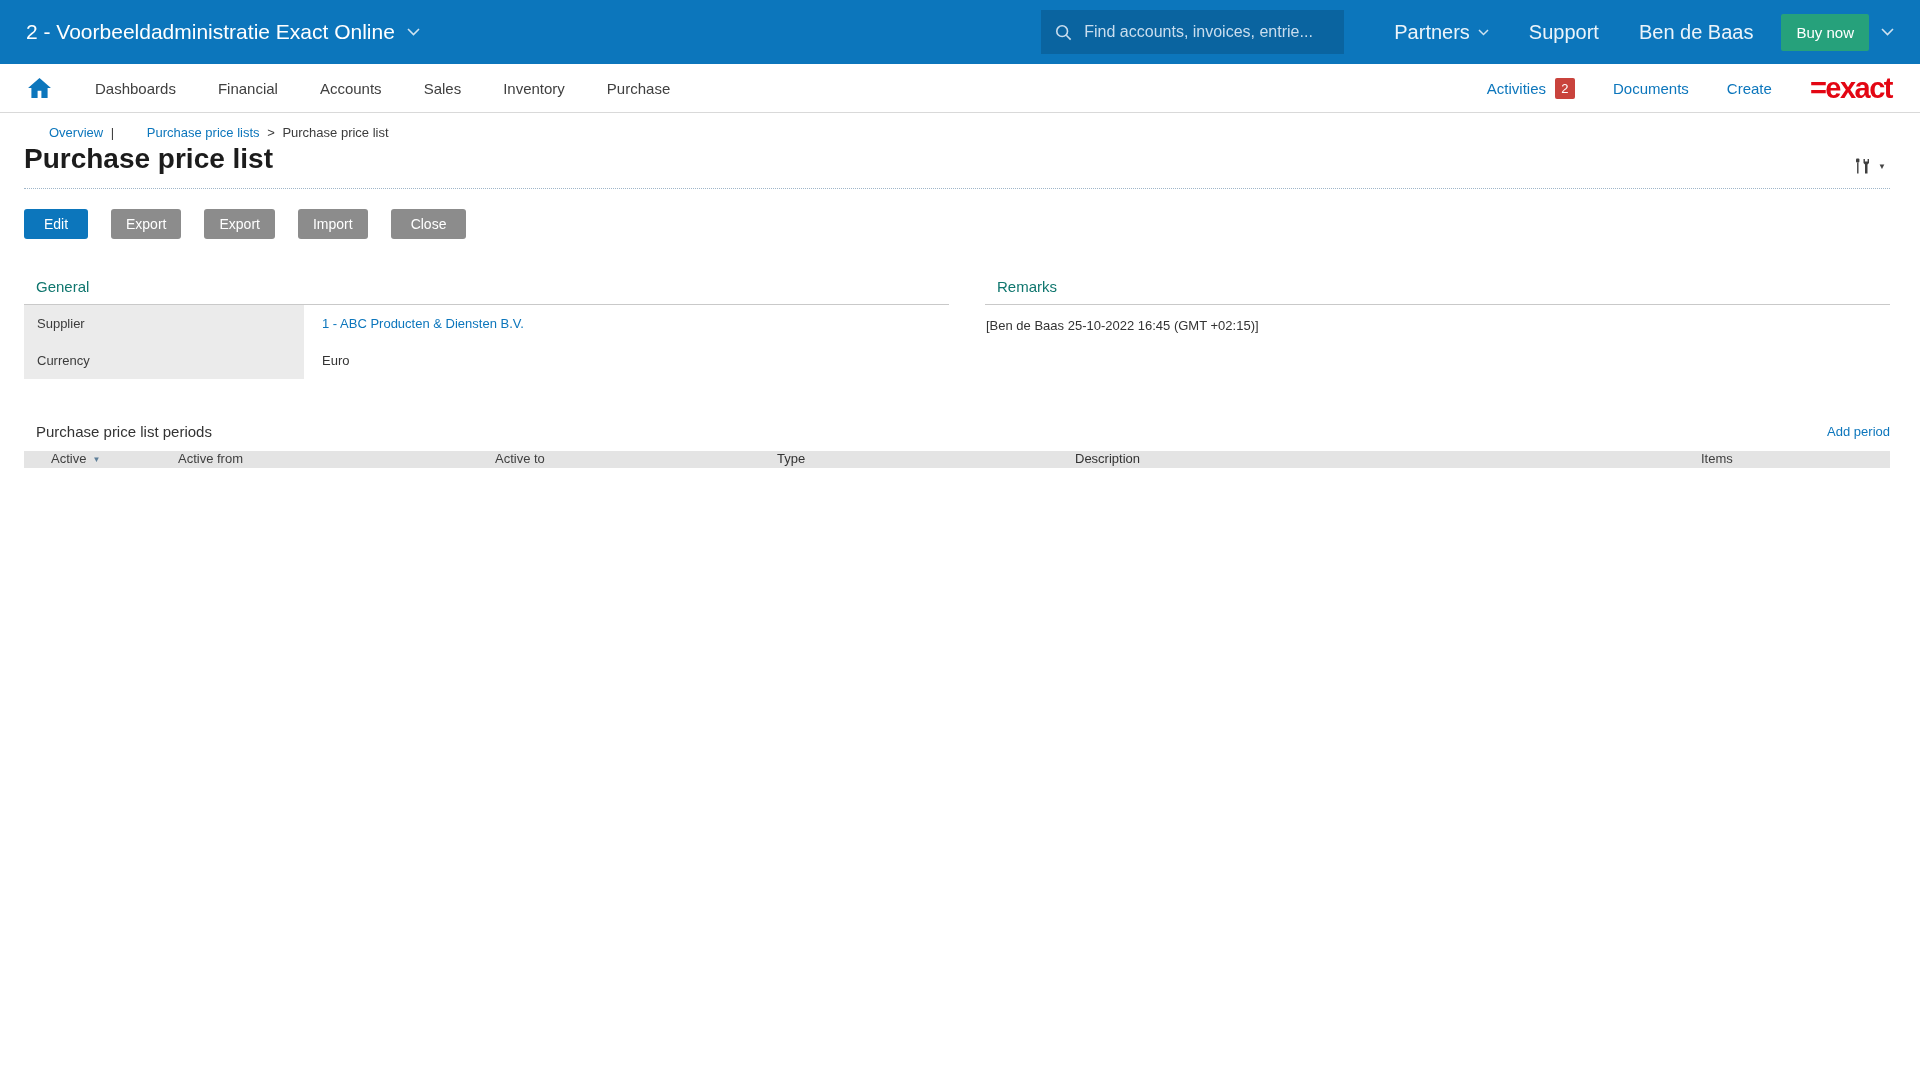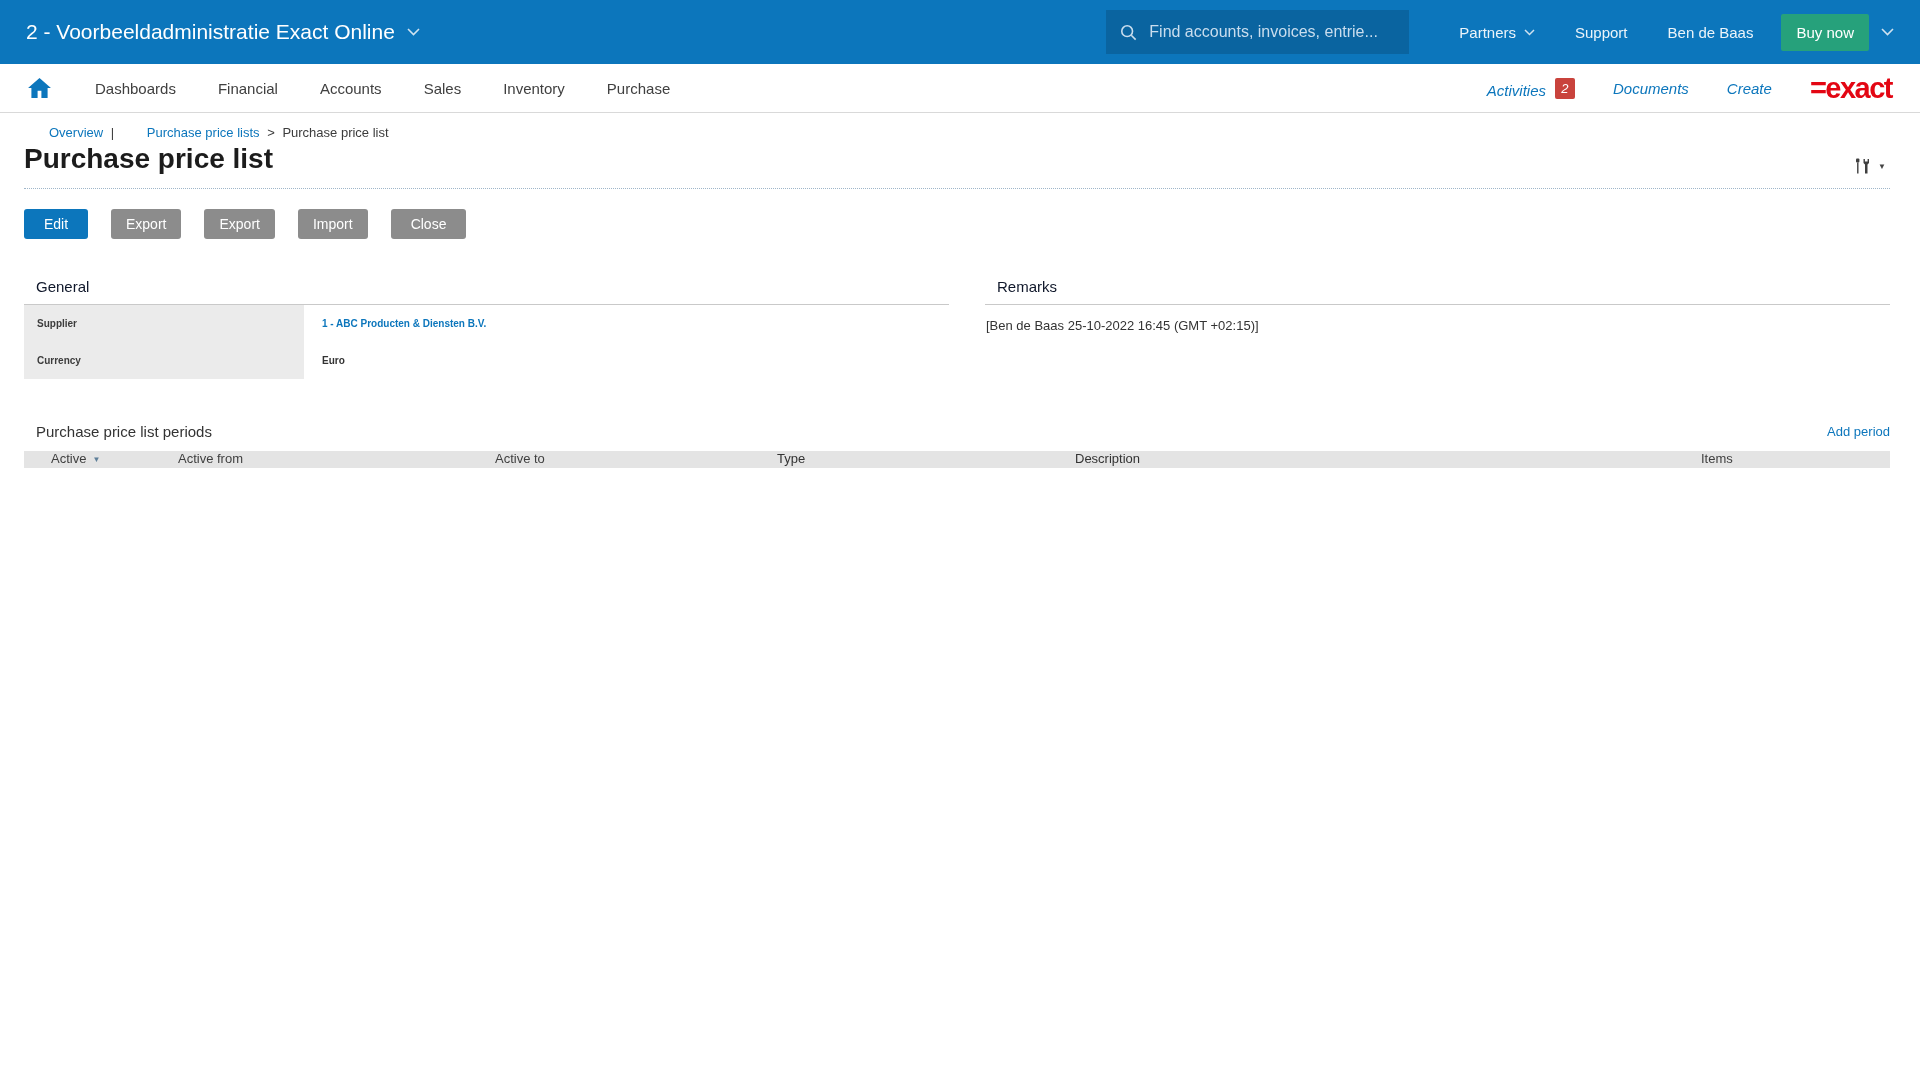--- a/index.html
+++ b/index.html
@@ -20,36 +20,36 @@
   .topbar-spacer { flex: 1; }
   .searchbox {
     width: 303px; height: 44px; background: #0A64A0; display: flex; align-items: center;
     padding: 0 14px; gap: 12px; margin-right: 30px;
   }
   .searchbox input {
     background: transparent; border: none; outline: none; width: 100%;
     color: #E2EEF7; font-size: 16px; font-family: "Liberation Sans", sans-serif;
   }
   .searchbox input::placeholder { color: #C9DDEE; opacity: 1; }
-  .top-link { color: #ECF4FA; font-size: 15px; margin: 0 20px; display: flex; align-items: center; gap: 8px; cursor: pointer; white-space: nowrap; }
+  .top-link { color: #ECF4FA; font-size: 20px; margin: 0 20px; display: flex; align-items: center; gap: 8px; cursor: pointer; white-space: nowrap; }
   .buy-btn {
     background: #26A17B; color: #fff; border: none; border-radius: 2px;
     font-size: 15px; padding: 10px 15px; margin: 0 12px 0 8px; cursor: pointer;
     font-family: "Liberation Sans", sans-serif;
   }
 
   
   .navbar {
     height: 49px; display: flex; align-items: center; padding: 0 28px;
     border-bottom: 1px solid #D9D9D9; background: #fff;
   }
   .home { display: flex; align-items: center; margin-right: 44px; cursor: pointer; }
   .nav-item { color: #404040; font-size: 15px; margin-right: 42px; }
   .nav-right { margin-left: auto; display: flex; align-items: center; gap: 38px; }
-  .nav-right a { color: #0C76BC; font-size: 15px; display: flex; align-items: flex-end; font-style: italic; }
+  .nav-right a { color: #0C76BC; font-size: 15px; display: flex; align-items: center; }
   .badge {
     display: inline-block; min-width: 20px; height: 21px; line-height: 21px; text-align: center;
     background: #C9433C; color: #fff; font-size: 13px; border-radius: 2px; margin-left: 9px; padding: 0 4px;
   }
   .logo { color: #E30613; font-weight: 800; font-size: 29px; letter-spacing: -1.5px; line-height: 1; }
 
   
   .content { padding: 0 30px 0 24px; }
   .breadcrumb { margin-top: 12px; font-size: 13px; color: #3C3C3C; }
   .breadcrumb a { color: #0C76BC; margin-left: 25px; }
@@ -69,23 +69,23 @@
     font-size: 14px; padding: 0 15px; cursor: pointer; font-family: "Liberation Sans", sans-serif;
   }
   .btn-primary { background: #0C76BC; }
   .btn-gray { background: #8C8C8C; }
   .btn-close { padding: 0 20px; }
 
   .sections { display: flex; margin-top: 34px; }
   .section-left { width: 925px; margin-right: 36px; }
   .section-right { flex: 1; }
   .section-heading {
-    font-size: 15px; color: #0f172a; padding: 5px 0 9px 12px; border-bottom: 1px solid #C9C9C9;
-  }
-  .kv-row { display: flex; height: 37px; font-size: 10px; font-weight: bold; }
+    font-size: 15px; color: #0f766e; padding: 5px 0 9px 12px; border-bottom: 1px solid #C9C9C9;
+  }
+  .kv-row { display: flex; height: 37px; font-size: 13px; }
   .kv-label {
     width: 280px; background: #EBEBEB; display: flex; align-items: center;
     padding-left: 13px; color: #3C3C3C;
   }
   .kv-value { display: flex; align-items: center; padding-left: 18px; }
   .remarks-text { padding: 13px 0 0 1px; font-size: 13px; color: #333; }
 
   .periods-head {
     display: flex; justify-content: space-between; align-items: center; margin-top: 44px; padding-bottom: 11px;
   }

